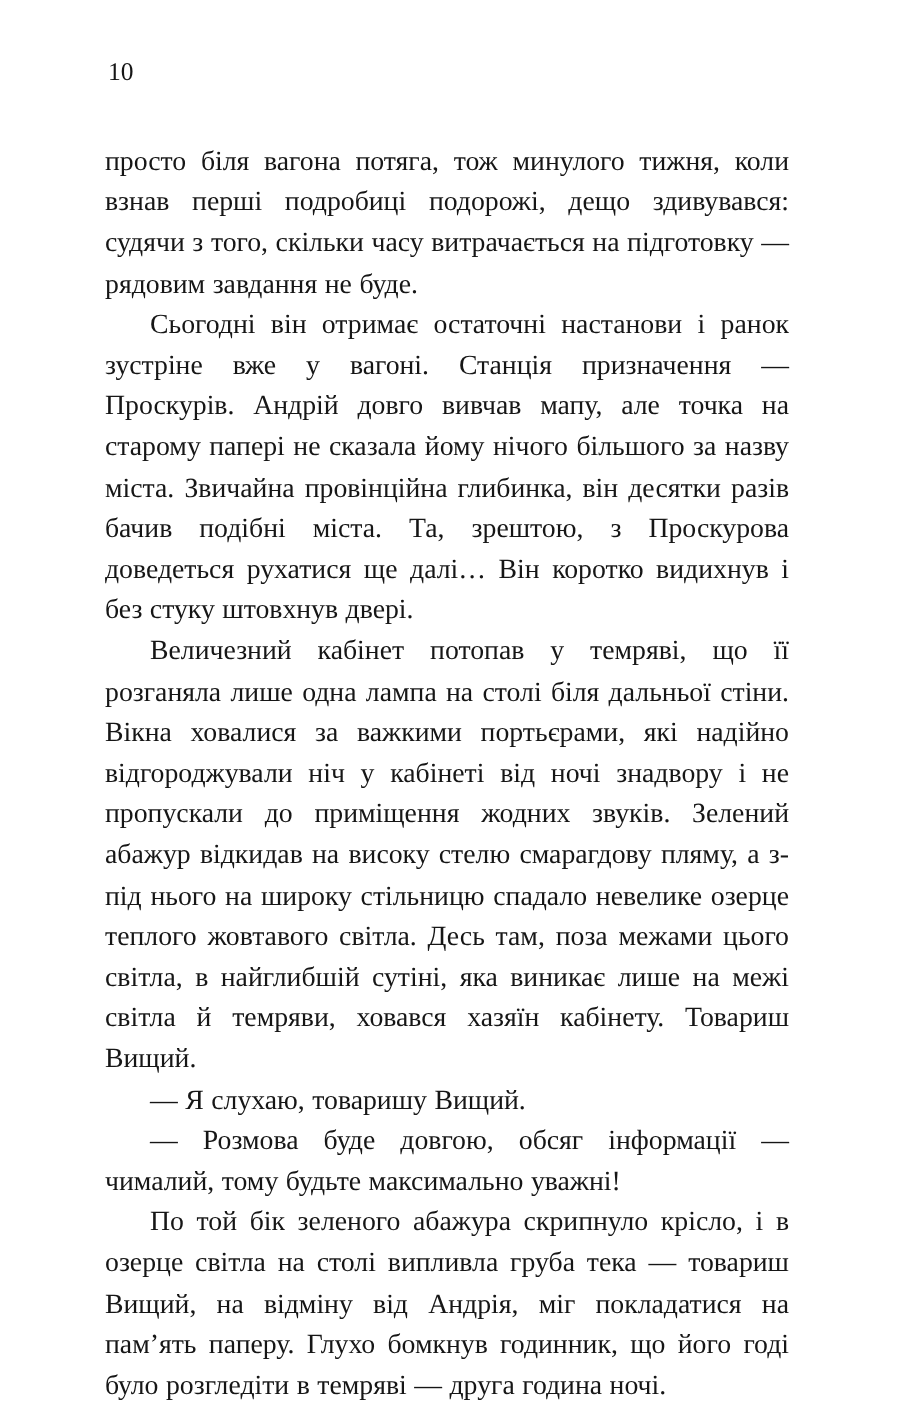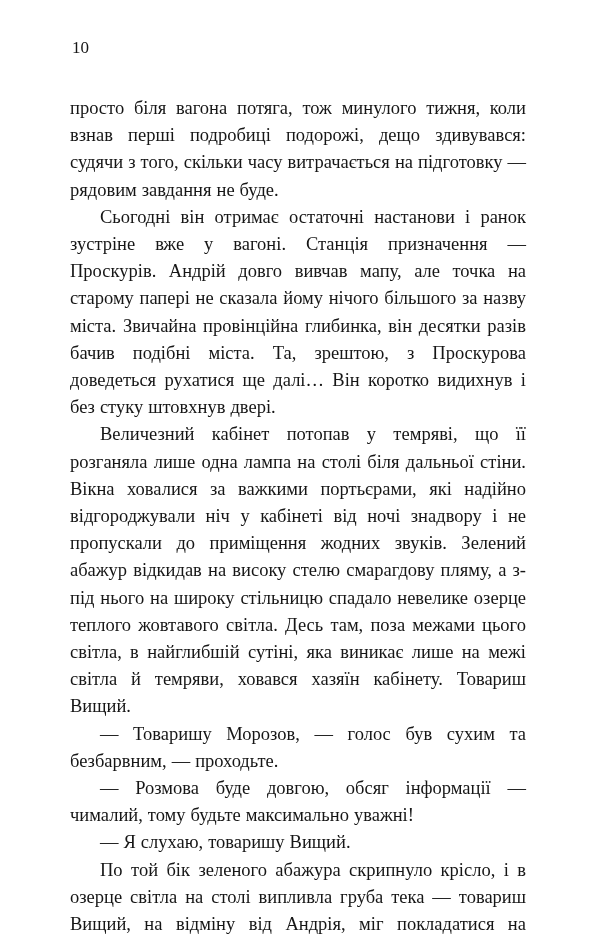--- a/index.html
+++ b/index.html
@@ -42,18 +42,17 @@
 </style>
 </head>
 <body>
 
 <div class="page">
   <div class="page-number">10</div>
   <div class="text-body">
       <p class="para">просто біля вагона потяга, тож минулого тижня, коли взнав перші подробиці подорожі, дещо здивувався: судячи з того, скільки часу витрачається на підготовку — рядовим завдання не буде.</p>
       <p class="para indent">Сьогодні він отримає остаточні настанови і ранок зустріне вже у вагоні. Станція призначення — Проскурів. Андрій довго вивчав мапу, але точка на старому папері не сказала йому нічого більшого за назву міста. Звичайна провінційна глибинка, він десятки разів бачив подібні міста. Та, зрештою, з Проскурова доведеться рухатися ще далі… Він коротко видихнув і без стуку штовхнув двері.</p>
       <p class="para indent">Величезний кабінет потопав у темряві, що її розганяла лише одна лампа на столі біля дальньої стіни. Вікна ховалися за важкими портьєрами, які надійно відгороджували ніч у кабінеті від ночі знадвору і не пропускали до приміщення жодних звуків. Зелений абажур відкидав на високу стелю смарагдову пляму, а з-під нього на широку стільницю спадало невелике озерце теплого жовтавого світла. Десь там, поза межами цього світла, в найглибшій сутіні, яка виникає лише на межі світла й темряви, ховався хазяїн кабінету. Товариш Вищий.</p>
-      <p class="para indent">— Товаришу Морозов, — голос був сухим та безбарвним, — проходьте.</p>
+      <p class="para indent">— Я слухаю, товаришу Вищий.</p>
       <p class="para indent">— Розмова буде довгою, обсяг інформації — чималий, тому будьте максимально уважні!</p>
-      <p class="para indent">— Я слухаю, товаришу Вищий.</p>
       <p class="para indent">По той бік зеленого абажура скрипнуло крісло, і в озерце світла на столі випливла груба тека — товариш Вищий, на відміну від Андрія, міг покладатися на пам’ять паперу. Глухо бомкнув годинник, що його годі було розгледіти в темряві — друга година ночі.</p>
     </div>
 </div>
 
 </body></html>

